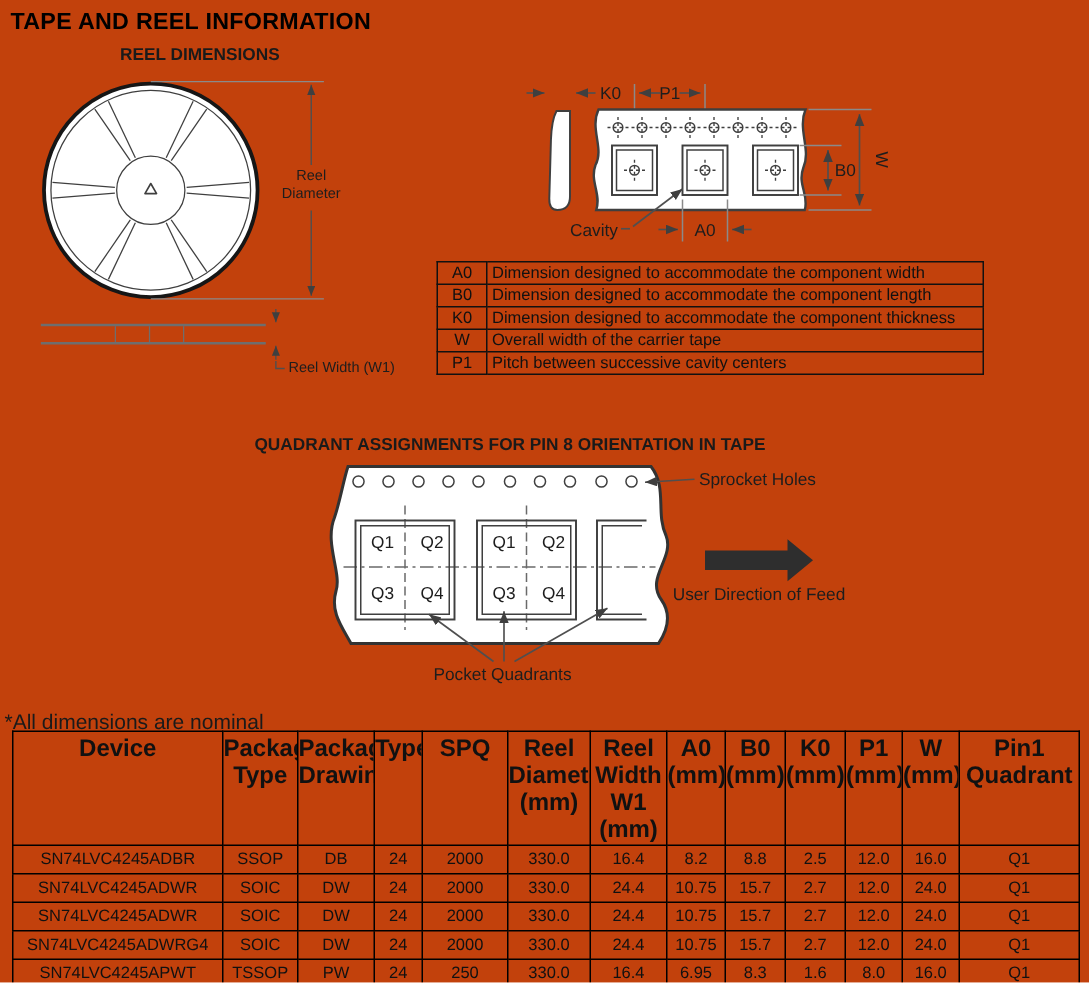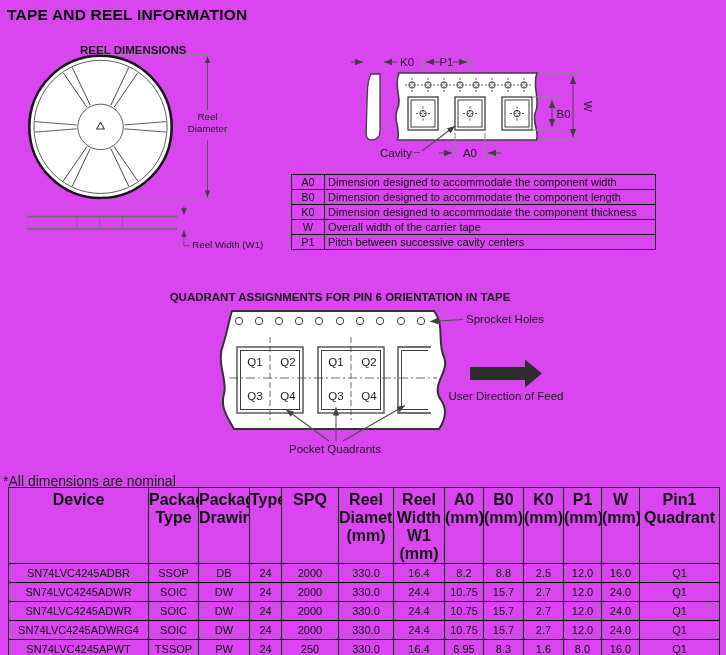--- a/index.html
+++ b/index.html
@@ -1,21 +1,21 @@
 <!DOCTYPE html>
 <html><head>
 <meta charset="utf-8">
 <style>
   html,body{margin:0;padding:0;background:#fff;}
-  #page{position:relative;width:726px;height:655px;background:#d946ef;overflow:hidden;
+  #page{position:relative;width:726px;height:655px;background:#c2410c;overflow:hidden;
         font-family:"Liberation Sans",sans-serif;color:#111;}
   .abs{position:absolute;}
   #title{left:7px;top:6px;font-size:15.5px;font-weight:bold;letter-spacing:.2px;color:#000;}
   .sect-head{font-size:11.5px;font-weight:bold;color:#1a1a1a;}
-  #reel-head{left:40px;top:44px;padding-left:40px;}
+  #reel-head{left:40px;top:31px;padding-left:40px;}
   #tape-head{left:360px;top:35px;width:220px;text-align:center;}
   #quad-head{left:140px;top:291px;width:400px;text-align:center;}
   #note{left:3px;top:473px;font-size:14px;color:#1a1a1a;}
   svg{position:absolute;overflow:visible;}
   svg text{font-family:"Liberation Sans",sans-serif;font-size:11.5px;fill:#1d1d1d;}
   .ln{fill:none;stroke:#3f3f3f;stroke-width:1.3px;}
   .lt{fill:none;stroke:#3f3f3f;stroke-width:1px;}
   .wh{fill:#fff;}
   .ext{fill:none;stroke:#8a8a8a;stroke-width:1px;}
   .dim{fill:none;stroke:#4f4f4f;stroke-width:1.1px;}
@@ -178,21 +178,21 @@
         <td class="code">W</td>
         <td>Overall width of the carrier tape</td>
       </tr>
       <tr>
         <td class="code">P1</td>
         <td>Pitch between successive cavity centers</td>
       </tr>
     </tbody>
   </table>
 
-  <div id="quad-head" class="abs sect-head">QUADRANT ASSIGNMENTS FOR PIN 6 ORIENTATION IN TAPE</div>
+  <div id="quad-head" class="abs sect-head">QUADRANT ASSIGNMENTS FOR PIN 8 ORIENTATION IN TAPE</div>
 
   <svg style="left:150px;top:303px" width="470" height="158" viewBox="150 303 470 158">
     <defs>
       <marker id="mC" markerUnits="userSpaceOnUse" markerWidth="10" markerHeight="8" refX="8" refY="3.2" orient="auto-start-reverse">
         <path d="M0,0 L8,3.2 L0,6.4 Z" fill="#3f3f3f"></path>
       </marker>
     </defs>
     <path d="M232,311 L434,311 C445,325 437,342 444,357 C450,372 430,385 441,400 C448,410 445,420 439,429 L234,429 C228,418 220,408 224,394 C228,382 216,362 223,345 C227,333 229,320 232,311 Z" fill="#fff" stroke="#333" stroke-width="2"></path>
     <g class="lt">
       <circle cx="239" cy="321" r="3.7"></circle>

